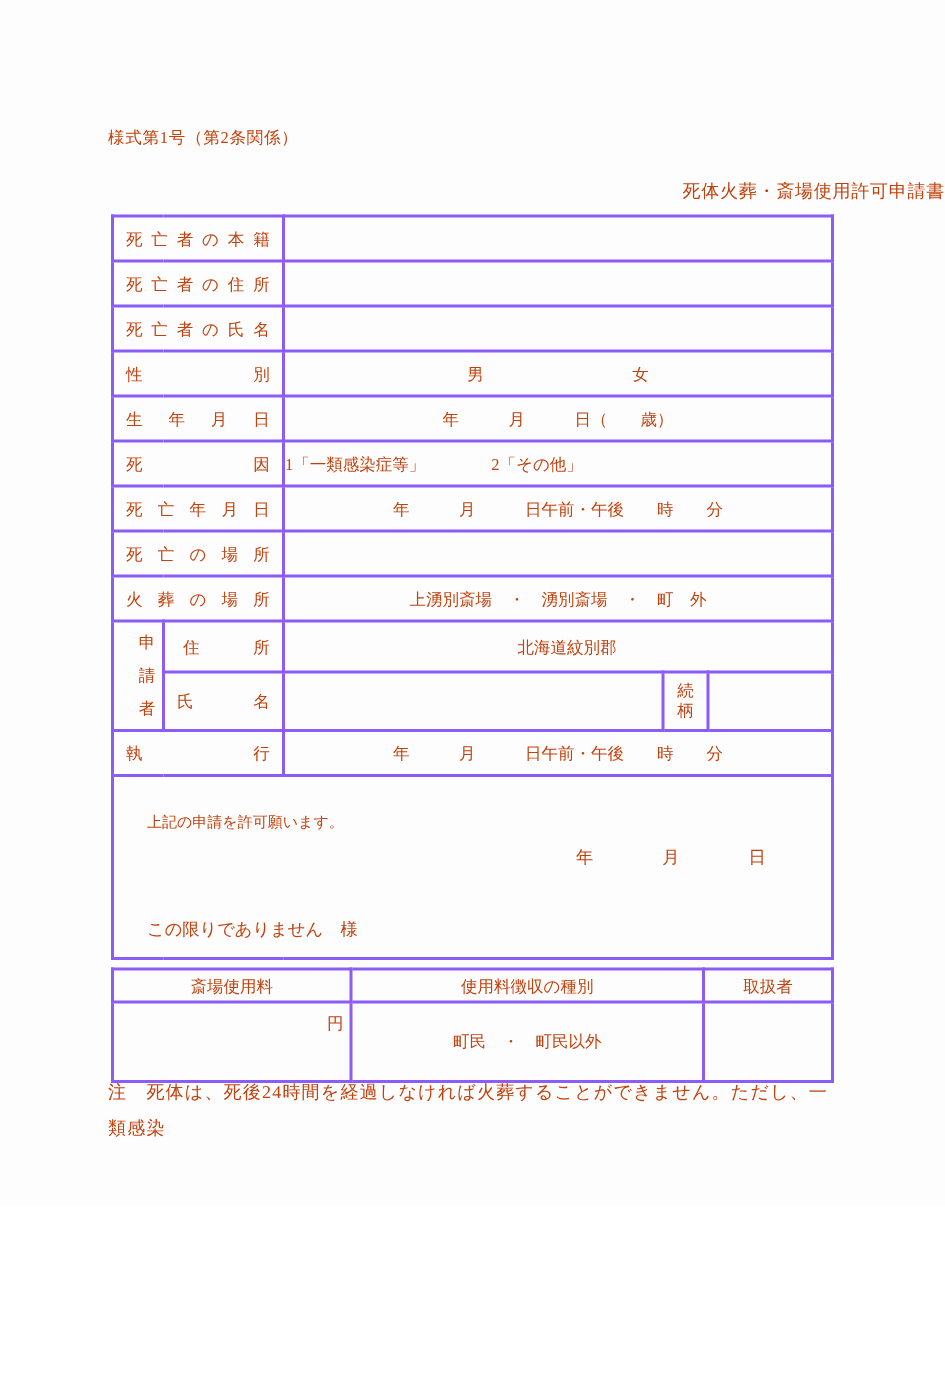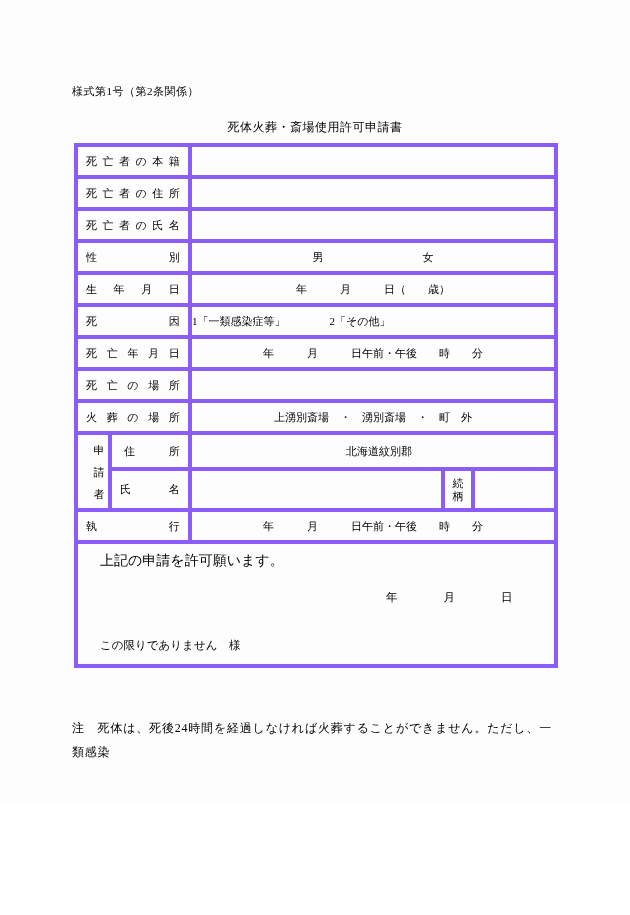--- a/index.html
+++ b/index.html
@@ -2,46 +2,46 @@
 <html><head>
 <meta charset="utf-8">
 <style>
   html, body { margin: 0; padding: 0; background: #ffffff; }
   .page {
     position: relative;
     width: 630px;
     height: 804px;
     background: #fdfdfd;
     font-family: "Liberation Serif", "DejaVu Serif", serif;
-    color: #000000;
+    color: #c2410c;
     overflow: hidden;
   }
   .form-number {
     position: absolute;
     left: 72px;
     top: 84px;
     font-size: 11px;
     letter-spacing: 0.5px;
   }
   .doc-title {
     position: absolute;
     left: 0;
     top: 119px;
     width: 630px;
-    text-align: center;
+    text-align: right;
     font-size: 12px;
     letter-spacing: 0.5px;
   }
   table {
     border-collapse: collapse;
     table-layout: fixed;
     position: absolute;
   }
   td {
-    border: 4px solid #8b5cf6;
+    border: 2px solid #8b5cf6;
     font-size: 11px;
     padding: 0;
     vertical-align: middle;
     overflow: hidden;
   }
   .main-table { left: 74px; top: 143px; width: 480px; }
   .fee-table  { left: 74px; top: 645px; width: 480px; }
 
   .h29 td { height: 28px; }
   .h33 td { height: 32px; padding-left: 12px; }
@@ -73,21 +73,21 @@
     line-height: 13px;
     word-break: break-all;
     text-align: center;
   }
 
   .bottom-section {
     position: relative;
     height: 120px;
     vertical-align: top;
   }
-  .bottom-section .request   { position: absolute; left: 22px;  top: 8px;  font-size: 14px; }
+  .bottom-section .request   { position: absolute; left: 22px;  top: 23px;  font-size: 10px; }
   .bottom-section .req-date  { position: absolute; left: 308px; top: 46px; font-size: 11.5px; }
   .bottom-section .addressee { position: absolute; left: 22px;  top: 94px; font-size: 11.5px; }
 
   .fee-table .hdr td { height: 20px; text-align: center; }
   .fee-table .body td { height: 45px; }
   .fee-unit {
     text-align: right;
     vertical-align: top;
     padding-top: 6px;
     padding-right: 4px;
@@ -180,18 +180,37 @@
       <tr>
         <td colspan="5" class="bottom-section">
           <div class="request">上記の申請を許可願います。</div>
           <div class="req-date">年　　　　月　　　　日</div>
           <div class="addressee">この限りでありません　様</div>
         </td>
       </tr>
     </tbody>
   </table>
 
+  <table class="fee-table">
+    <colgroup>
+      <col style="width:159px">
+        <col style="width:235px">
+        <col style="width:86px">
+    </colgroup>
+    <tbody>
+      <tr class="hdr">
+        <td>斎場使用料</td>
+        <td>使用料徴収の種別</td>
+        <td>取扱者</td>
+      </tr>
+      <tr class="body">
+        <td class="fee-unit">円</td>
+        <td class="fee-type">町民　・　町民以外</td>
+        <td></td>
+      </tr>
+    </tbody>
+  </table>
 
   <div class="note">
     <div>注　死体は、死後24時間を経過しなければ火葬することができません。ただし、一類感染</div>
   </div>
 
 </div>
 
 </body></html>

